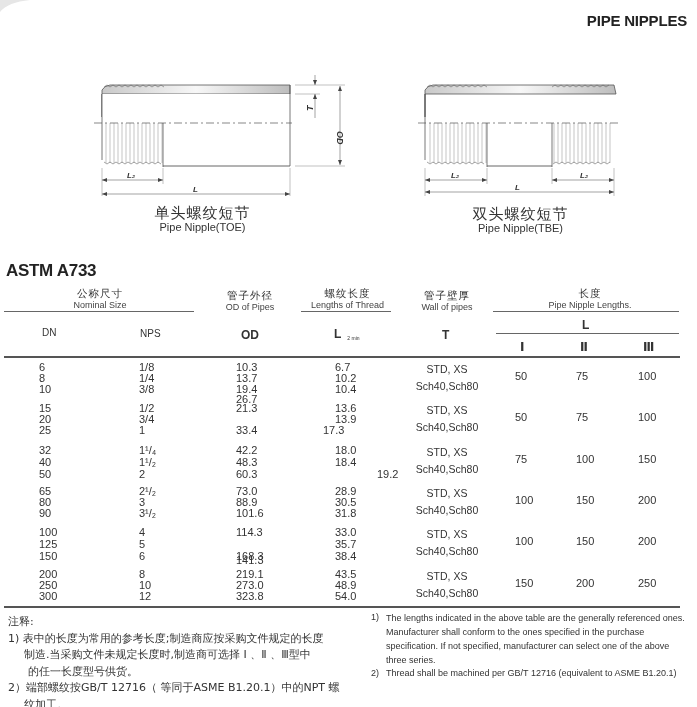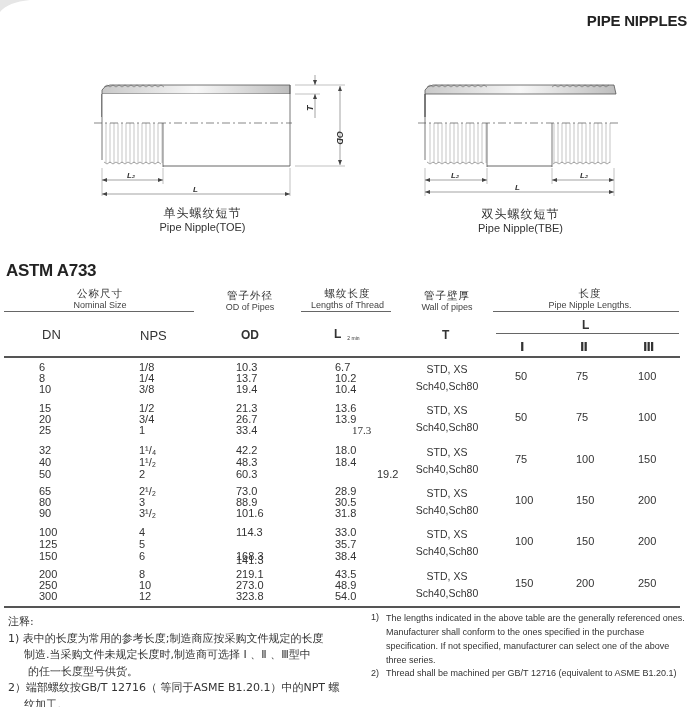--- a/index.html
+++ b/index.html
@@ -2,27 +2,27 @@
 <html><head>
 <meta charset="utf-8">
 <style>
   * { box-sizing: border-box; margin: 0; padding: 0; }
   html, body { width: 697px; height: 707px; background: #fff; overflow: hidden; }
   body { position: relative; font-family: "Liberation Sans", "DejaVu Sans", sans-serif; color: #333; }
   .page-title { position: absolute; right: 10px; top: 12px; font-weight: bold; font-size: 15px; color: #222; letter-spacing: -0.2px; }
   .corner { position: absolute; left: 0; top: 0; width: 40px; height: 20px; }
   svg.drawing { position: absolute; }
   .cap { position: absolute; text-align: center; font-size: 11px; line-height: 14px; color: #333; }
-  .cap .cn { font-size: 12px; font-family: "DejaVu Sans", sans-serif; letter-spacing: 1px; }
+  .cap .cn { font-size: 15px; font-family: "DejaVu Sans", sans-serif; letter-spacing: 1px; }
   .std-title { position: absolute; left: 6px; top: 261px; font-weight: bold; font-size: 17px; color: #222; letter-spacing: -0.3px; }
   .hdr { position: absolute; text-align: center; font-size: 9px; line-height: 12px; color: #444; }
   .hdr .cn { font-size: 10.5px; font-family: "DejaVu Sans", sans-serif; letter-spacing: 1px; color: #333; }
   .hline { position: absolute; height: 1px; background: #666; }
   .hline.thick { height: 2px; background: #555; }
-  .colhdr { position: absolute; font-size: 13px; color: #333; }
+  .colhdr { position: absolute; font-size: 10px; color: #333; }
   .colhdr.bold { font-size: 12px; font-weight: bold; }
   .sub { font-size: 5px; margin-left: 6px; vertical-align: -2px; font-weight: normal; }
   .cell { position: absolute; font-size: 11px; line-height: 11px; color: #333; }
   .wall { position: absolute; font-size: 10.5px; line-height: 17px; color: #333; text-align: center; width: 90px; }
   .notes-cn { position: absolute; left: 8px; top: 614px; width: 350px; font-size: 11px; line-height: 16.5px; font-family: "DejaVu Sans", sans-serif; color: #333; }
   .notes-cn .ind { padding-left: 16px; }
   .notes-cn .ind2 { padding-left: 20px; }
   .notes-en { position: absolute; left: 371px; top: 611px; width: 320px; font-size: 9px; line-height: 13px; color: #333; }
   .notes-en .item { display: flex; }
   .notes-en .num { width: 15px; flex: none; }
@@ -182,26 +182,26 @@
     </div>
     <div class="cell" style="left:515px;top:371px;">50</div>
     <div class="cell" style="left:576px;top:371px;">75</div>
     <div class="cell" style="left:638px;top:371px;">100</div>
     <div class="cell" style="left:39px;top:403px;">15</div>
     <div class="cell" style="left:139px;top:403px;">1/2</div>
     <div class="cell" style="left:236px;top:403px;">21.3</div>
     <div class="cell" style="left:335px;top:403px;">13.6</div>
     <div class="cell" style="left:39px;top:414px;">20</div>
     <div class="cell" style="left:139px;top:414px;">3/4</div>
-    <div class="cell" style="left:236px;top:414px;">26.7</div>
+    <div class="cell" style="left:236px;top:394px;">26.7</div>
     <div class="cell" style="left:335px;top:414px;">13.9</div>
     <div class="cell" style="left:39px;top:425px;">25</div>
     <div class="cell" style="left:139px;top:425px;">1</div>
     <div class="cell" style="left:236px;top:425px;">33.4</div>
-    <div class="cell" style="left:352px;top:425px;font-family:Liberation Serif, serif;">17.3</div>
+    <div class="cell" style="left:323px;top:425px;">17.3</div>
     <div class="wall" style="left:402px;top:402px;">
       <div>STD, XS</div>
       <div>Sch40,Sch80</div>
     </div>
     <div class="cell" style="left:515px;top:412px;">50</div>
     <div class="cell" style="left:576px;top:412px;">75</div>
     <div class="cell" style="left:638px;top:412px;">100</div>
     <div class="cell" style="left:39px;top:445px;">32</div>
     <div class="cell" style="left:139px;top:445px;">1¹/₄</div>
     <div class="cell" style="left:236px;top:445px;">42.2</div>

